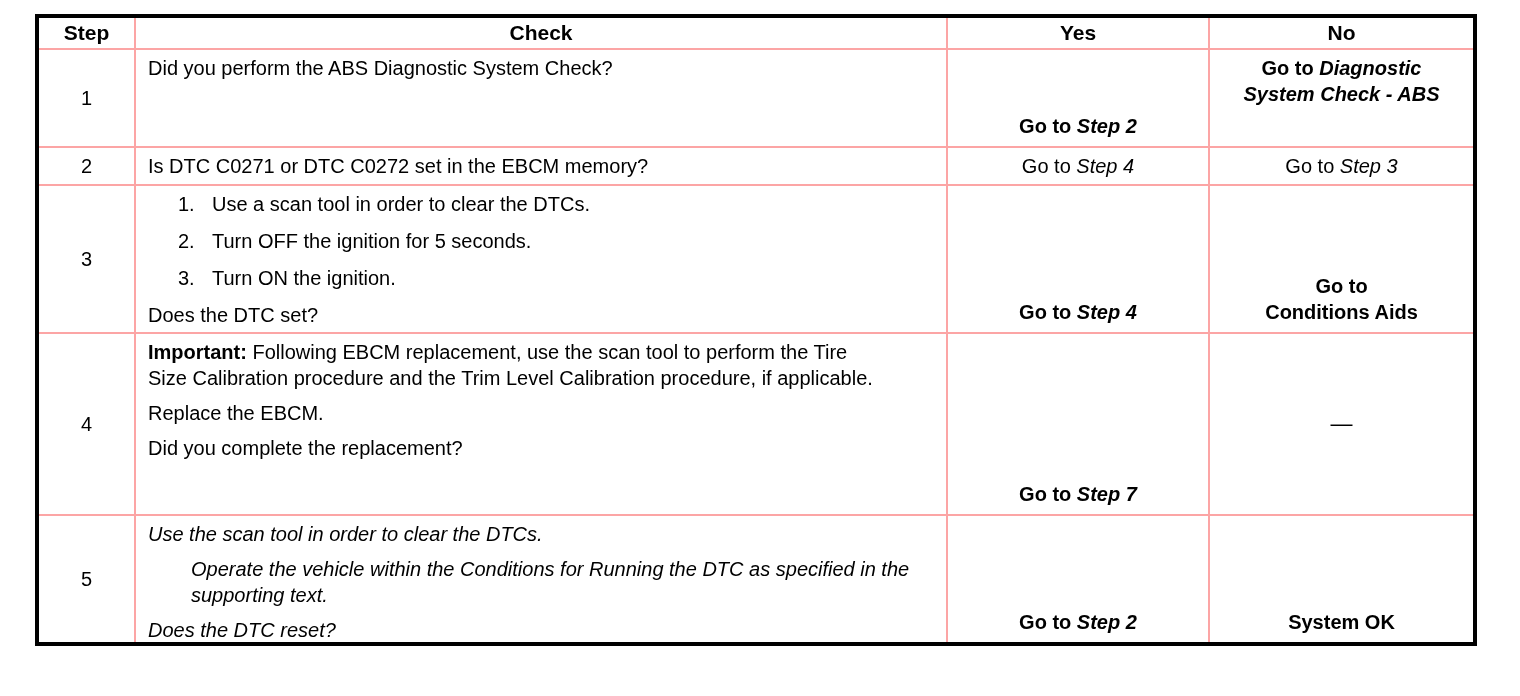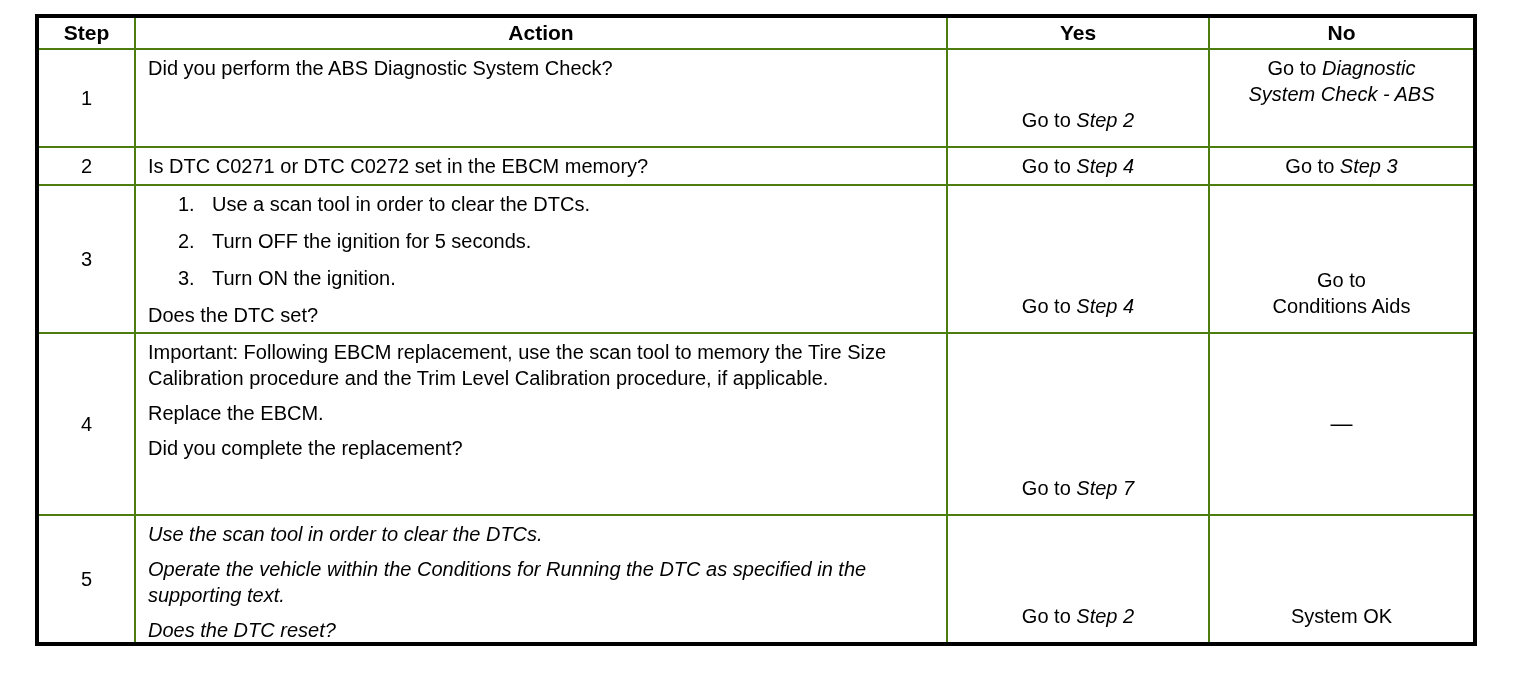--- a/index.html
+++ b/index.html
@@ -17,21 +17,21 @@
     left: 35px;
     top: 14px;
   }
   table.diag {
     border-collapse: collapse;
     table-layout: fixed;
     width: 1438px;
     border: 4px solid #000;
   }
   table.diag th, table.diag td {
-    border: 2px solid #4d7c0f;
+    border: 2px solid #fca5a5;
     overflow: hidden;
   }
   thead tr { height: 33px; }
   thead th {
     border-bottom: 4px solid #000;
     font-weight: bold;
     font-size: 21px;
     text-align: center;
     padding: 2px 0;
   }
@@ -53,42 +53,44 @@
     padding: 5px 14px 5px 12px;
     text-align: left;
   }
   td.center-cell {
     text-align: center;
     vertical-align: middle;
   }
   td.bottom-cell {
     text-align: center;
     vertical-align: bottom;
-    padding-bottom: 13px;
+    padding-bottom: 7px;
+    font-weight: bold;
   }
   td.top-cell {
     text-align: center;
     vertical-align: top;
     padding-top: 5px;
+    font-weight: bold;
   }
   .ref { font-style: italic; }
-  .bold { font-weight: normal; }
+  .bold { font-weight: bold; }
 
   .action-flex {
     display: flex;
     flex-direction: column;
   }
   .h-r3 { height: 134px; }
   .h-r4 { height: 168px; }
   .h-r5 { height: 116px; font-style: italic; }
   .q-bottom { margin-top: auto; }
 
   .para { margin: 0; max-width: 740px; }
   .para + .para { margin-top: 9px; }
-  .wrap-narrow { max-width: 760px; }
+  .wrap-narrow { max-width: 760px; margin-left: 43px; }
 
   .li {
     display: flex;
     padding-left: 30px;
     margin-bottom: 11px;
   }
   .li-num {
     width: 34px;
     flex: 0 0 34px;
     text-align: left;
@@ -103,21 +105,21 @@
   <table class="diag">
     <colgroup>
       <col style="width:98px">
       <col style="width:812px">
       <col style="width:262px">
       <col style="width:266px">
     </colgroup>
     <thead>
       <tr>
         <th>Step</th>
-        <th>Action</th>
+        <th>Check</th>
         <th>Yes</th>
         <th>No</th>
       </tr>
     </thead>
     <tbody>
 
       <tr class="row-1">
         <td class="step-cell">1</td>
         <td class="action-cell">
           <p class="para">Did you perform the ABS Diagnostic System Check?</p>
@@ -170,21 +172,21 @@
             <span style="display:block">Go to</span>
             <span style="display:block">Conditions Aids</span>
           </span>
         </td>
       </tr>
 
       <tr class="row-4">
         <td class="step-cell">4</td>
         <td class="action-cell">
           <div class="action-flex h-r4">
-            <p class="para"><span class="bold">Important:</span><span> Following EBCM replacement, use the scan tool to memory the Tire Size Calibration procedure and the Trim Level Calibration procedure, if applicable.</span></p>
+            <p class="para"><span class="bold">Important:</span><span> Following EBCM replacement, use the scan tool to perform the Tire Size Calibration procedure and the Trim Level Calibration procedure, if applicable.</span></p>
             <p class="para">Replace the EBCM.</p>
             <p class="para q-bottom">Did you complete the replacement?</p>
           </div>
         </td>
         <td class="bottom-cell">
           <span><span>Go to </span><span class="ref">Step 7</span></span>
         </td>
         <td class="center-cell">
           <span class="dash">—</span>
         </td>

